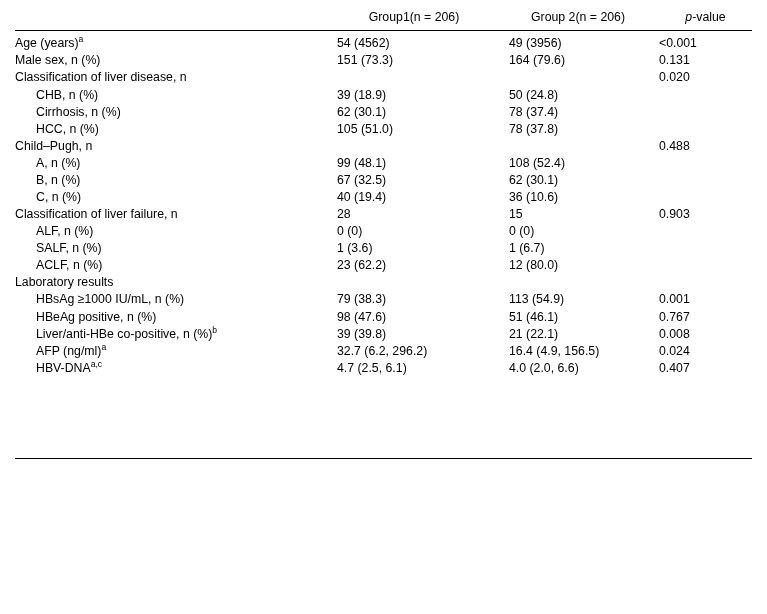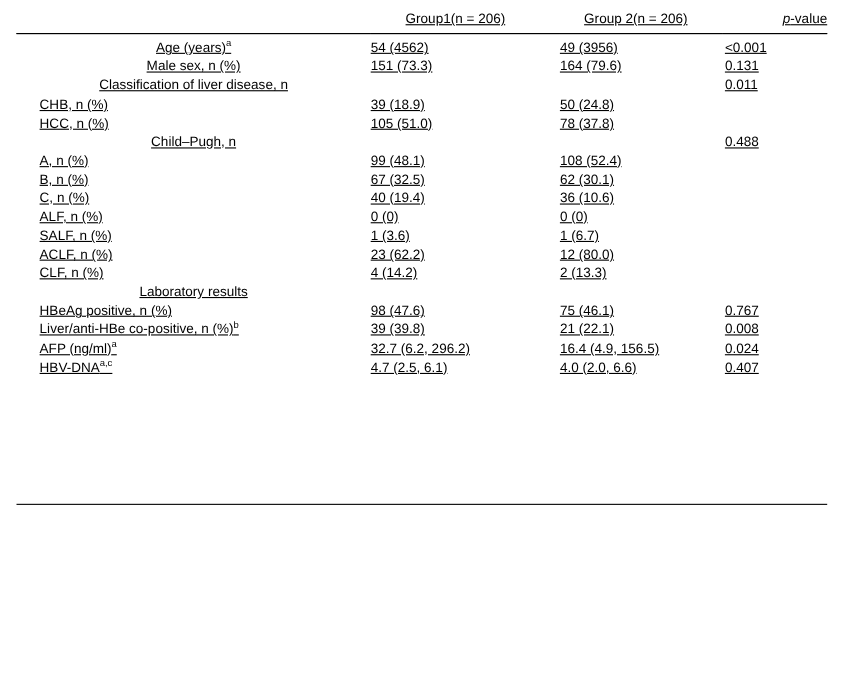--- a/index.html
+++ b/index.html
@@ -20,55 +20,54 @@
     height: 614px;
     box-sizing: border-box;
     padding: 0;
   }
   table.data-table {
     width: 737px;
     margin: 7px 15px 0 15px;
     border-collapse: collapse;
     font-size: 12.3px;
     line-height: 1.0;
-    text-decoration: underline;
   }
   table.data-table col.c-label { width: 322px; }
   table.data-table col.c-g1 { width: 172px; }
   table.data-table col.c-g2 { width: 148px; }
   table.data-table col.c-p { width: 95px; }
 
   thead th {
     font-weight: normal;
     text-align: left;
     padding: 4px 0 7px 0;
     vertical-align: bottom;
     white-space: nowrap;
   }
   thead th.h-label { }
   thead th.h-g1 { text-align: center; padding-right: 18px; }
   thead th.h-g2 { text-align: center; padding-right: 10px; }
-  thead th.h-p  { text-align: right; padding-left: 2px; margin-left: 24px; }
+  thead th.h-p  { text-align: center; padding-left: 2px; margin-left: 24px; }
   .rule-mid td, .rule-mid th {
     border-bottom: 1.1px solid #000;
   }
   tbody tr:first-child td {
     padding-top: 6px;
   }
   tbody td {
     padding: 2.4px 0 2.4px 0;
     vertical-align: top;
     white-space: nowrap;
   }
   tbody td.v-g1 { padding-left: 0px; }
   tbody td.v-g2 { padding-left: 0px; }
   tbody td.v-p  { padding-left: 2px; }
 
   td.v-label.indent-1 { padding-left: 21px; }
-  td.v-label.indent-0 { padding-left: 0px; text-align: center; }
+  td.v-label.indent-0 { padding-left: 0px; }
 
   sup {
     font-size: 8.6px;
     vertical-align: super;
     line-height: 0;
   }
   .ital { font-style: italic; }
 </style>
 </head>
 <body>
@@ -99,26 +98,32 @@
         <tr>
           <td class="v-label indent-0"><span>Male sex, n (%)</span></td>
           <td class="v-g1">151 (73.3)</td>
           <td class="v-g2">164 (79.6)</td>
           <td class="v-p">0.131</td>
         </tr>
         <tr>
           <td class="v-label indent-0"><span>Classification of liver disease, n</span></td>
           <td class="v-g1"></td>
           <td class="v-g2"></td>
-          <td class="v-p">0.011</td>
+          <td class="v-p">0.020</td>
         </tr>
         <tr>
           <td class="v-label indent-1"><span>CHB, n (%)</span></td>
           <td class="v-g1">39 (18.9)</td>
           <td class="v-g2">50 (24.8)</td>
+          <td class="v-p"></td>
+        </tr>
+        <tr>
+          <td class="v-label indent-1"><span>Cirrhosis, n (%)</span></td>
+          <td class="v-g1">62 (30.1)</td>
+          <td class="v-g2">78 (37.4)</td>
           <td class="v-p"></td>
         </tr>
         <tr>
           <td class="v-label indent-1"><span>HCC, n (%)</span></td>
           <td class="v-g1">105 (51.0)</td>
           <td class="v-g2">78 (37.8)</td>
           <td class="v-p"></td>
         </tr>
         <tr>
           <td class="v-label indent-0"><span>Child–Pugh, n</span></td>
@@ -138,53 +143,59 @@
           <td class="v-g2">62 (30.1)</td>
           <td class="v-p"></td>
         </tr>
         <tr>
           <td class="v-label indent-1"><span>C, n (%)</span></td>
           <td class="v-g1">40 (19.4)</td>
           <td class="v-g2">36 (10.6)</td>
           <td class="v-p"></td>
         </tr>
         <tr>
+          <td class="v-label indent-0"><span>Classification of liver failure, n</span></td>
+          <td class="v-g1">28</td>
+          <td class="v-g2">15</td>
+          <td class="v-p">0.903</td>
+        </tr>
+        <tr>
           <td class="v-label indent-1"><span>ALF, n (%)</span></td>
           <td class="v-g1">0 (0)</td>
           <td class="v-g2">0 (0)</td>
           <td class="v-p"></td>
         </tr>
         <tr>
           <td class="v-label indent-1"><span>SALF, n (%)</span></td>
           <td class="v-g1">1 (3.6)</td>
           <td class="v-g2">1 (6.7)</td>
           <td class="v-p"></td>
         </tr>
         <tr>
           <td class="v-label indent-1"><span>ACLF, n (%)</span></td>
           <td class="v-g1">23 (62.2)</td>
           <td class="v-g2">12 (80.0)</td>
           <td class="v-p"></td>
         </tr>
         <tr>
-          <td class="v-label indent-1"><span>CLF, n (%)</span></td>
-          <td class="v-g1">4 (14.2)</td>
-          <td class="v-g2">2 (13.3)</td>
-          <td class="v-p"></td>
-        </tr>
-        <tr>
           <td class="v-label indent-0"><span>Laboratory results</span></td>
           <td class="v-g1"></td>
           <td class="v-g2"></td>
           <td class="v-p"></td>
         </tr>
         <tr>
+          <td class="v-label indent-1"><span>HBsAg ≥1000 IU/mL, n (%)</span></td>
+          <td class="v-g1">79 (38.3)</td>
+          <td class="v-g2">113 (54.9)</td>
+          <td class="v-p">0.001</td>
+        </tr>
+        <tr>
           <td class="v-label indent-1"><span>HBeAg positive, n (%)</span></td>
           <td class="v-g1">98 (47.6)</td>
-          <td class="v-g2">75 (46.1)</td>
+          <td class="v-g2">51 (46.1)</td>
           <td class="v-p">0.767</td>
         </tr>
         <tr>
           <td class="v-label indent-1"><span>Liver/anti-HBe co-positive, n (%)</span><sup>b</sup></td>
           <td class="v-g1">39 (39.8)</td>
           <td class="v-g2">21 (22.1)</td>
           <td class="v-p">0.008</td>
         </tr>
         <tr>
           <td class="v-label indent-1"><span>AFP (ng/ml)</span><sup>a</sup></td>

